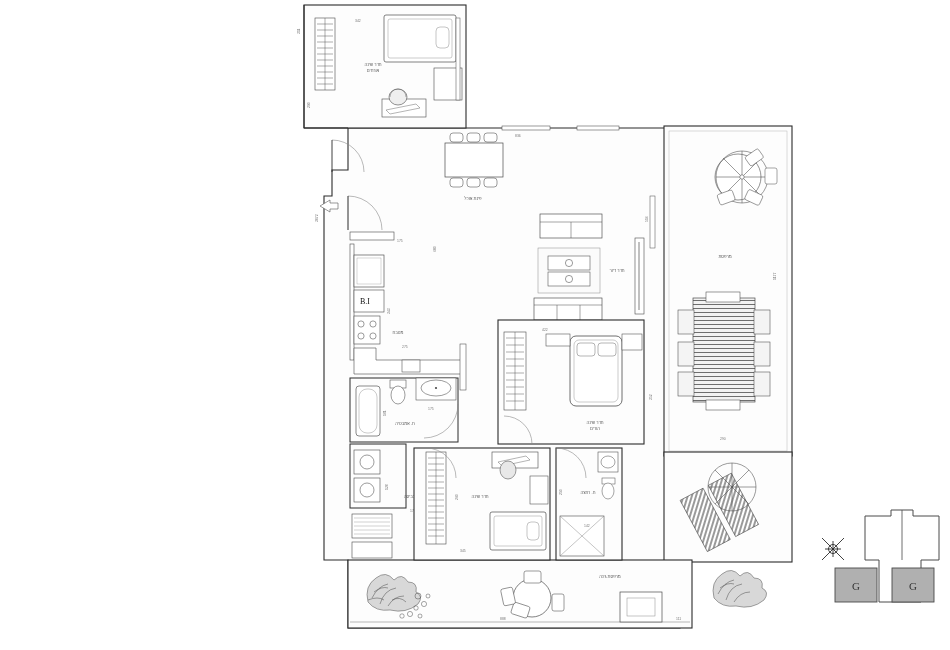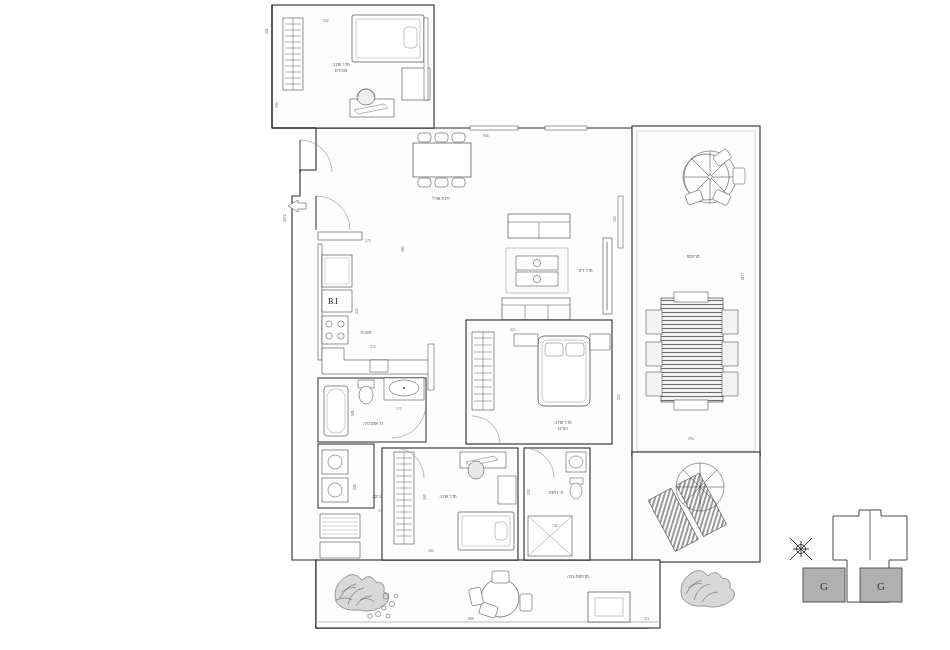--- a/index.html
+++ b/index.html
@@ -1,18 +1,18 @@
 <!DOCTYPE html>
 <html><head>
 <meta charset="utf-8">
 <style>
   html,body{margin:0;padding:0;background:#ffffff;}
   body{width:950px;height:650px;overflow:hidden;
        font-family:"Liberation Sans",sans-serif;color:#222;}
-  #stage{position:relative;width:838px;height:650px;background:#22c55e;}
+  #stage{position:relative;width:838px;height:650px;background:#22c55e;margin-left:32px;}
   svg{display:block;}
   .dim{font-family:"Liberation Sans",sans-serif;fill:#777;font-size:3.4px;}
   .room{font-size:4.2px;fill:#555;text-anchor:middle;}
   .bi{font-size:8px;fill:#111;font-family:"Liberation Serif",serif;}
   .keyg{font-size:11px;fill:#333;text-anchor:middle;font-family:"Liberation Serif",serif;}
 </style>
 </head>
 <body>
 
 <div id="stage">

